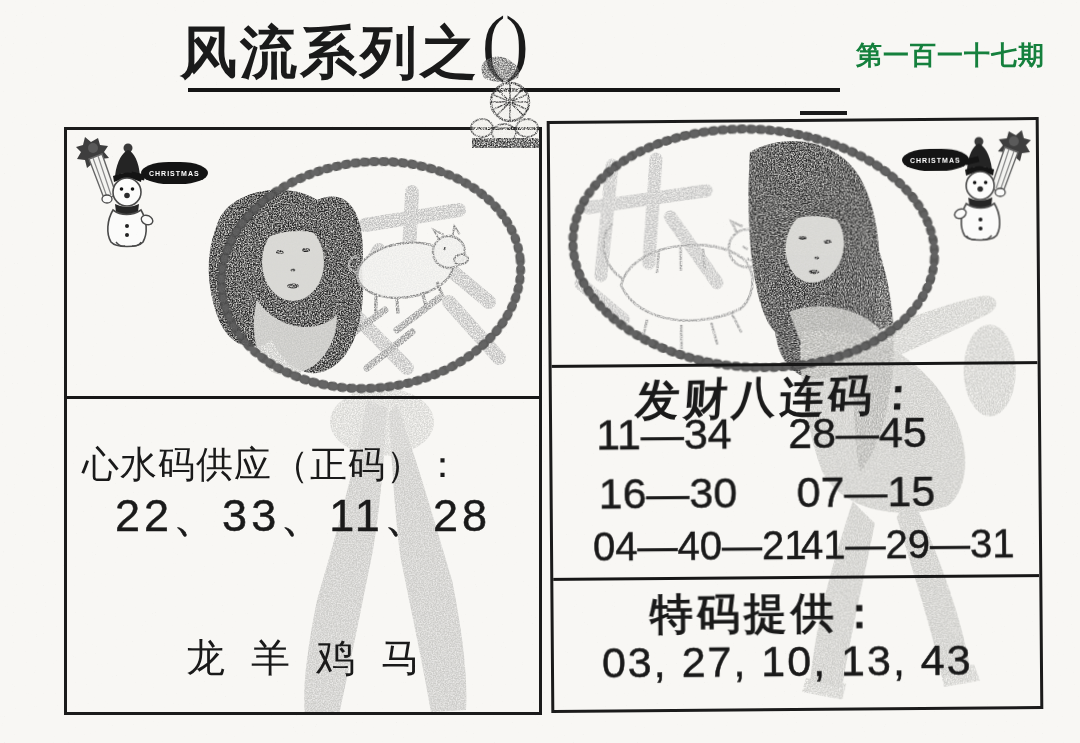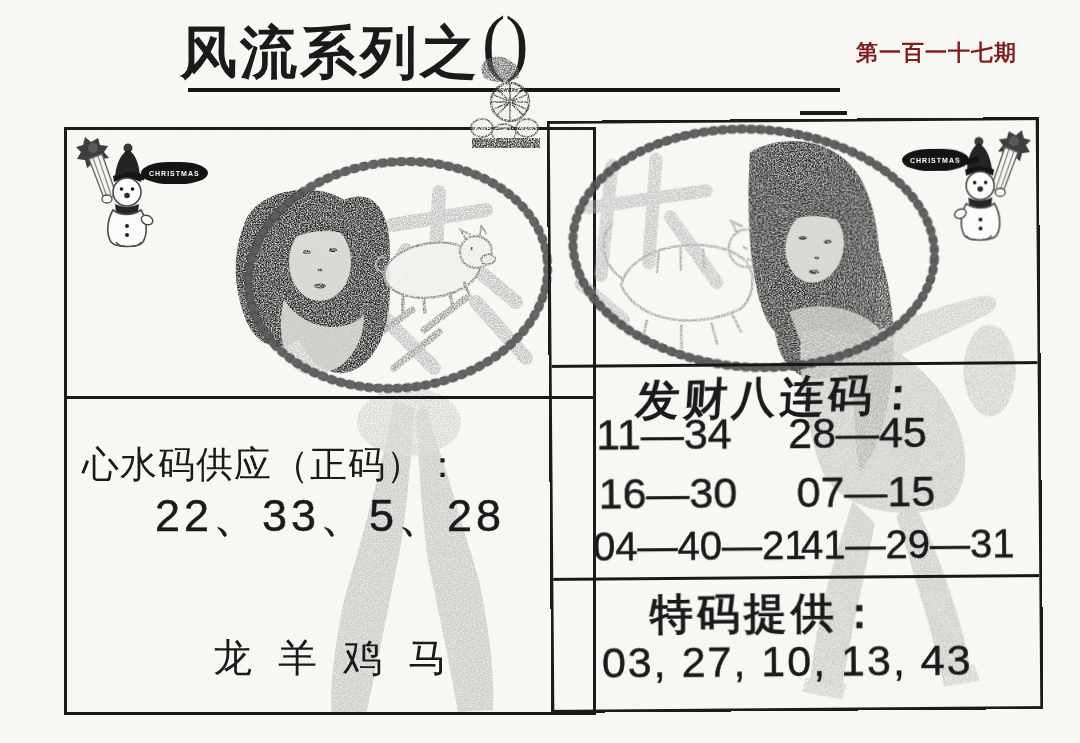--- a/index.html
+++ b/index.html
@@ -14,26 +14,26 @@
   .num{font-family:"Liberation Sans","DejaVu Sans",sans-serif;-webkit-text-stroke:.5px #1c1c1c;white-space:nowrap}
   .panel{position:absolute;border:3px solid #1b1b1b;overflow:hidden;background:transparent}
   .divider{position:absolute;left:0;width:100%;height:3px;background:#171717}
   .bgart{position:absolute;left:0;top:0;width:100%;height:100%;pointer-events:none}
 
   
   .title-series{left:180px;top:24px;font-size:57px;font-weight:bold;letter-spacing:3px;line-height:1}
   .title-group{left:482px;top:8px;display:flex;align-items:center;line-height:1}
   .paren{font-size:70px;font-weight:400;transform:scaleY(1.05)}
   .title-main{font-size:57px;font-weight:bold;letter-spacing:2px;padding:0 2px;margin-top:8px}
-  .issue{left:856px;top:38px;font-size:22px;letter-spacing:1px;font-weight:bold;color:#7f1d1d}
+  .issue{left:856px;top:38px;font-size:26px;letter-spacing:1px;font-weight:bold;color:#15803d}
   .title-underline{left:188px;top:88px;width:652px;height:4px;background:#151515}
   .issue-underline{left:800px;top:111px;width:47px;height:4px;background:#1a1a1a}
 
   
-  #left-panel{left:64px;top:127px;width:532px;height:588px}
+  #left-panel{left:64px;top:127px;width:478px;height:588px}
   #right-panel{left:549px;top:119px;width:492px;height:592px;transform:rotate(-.45deg)}
 
   
   .snowman{position:absolute;width:88px;height:114px}
   .snowman.mirror{transform:scaleX(-1)}
   .bubble{
     position:absolute;height:22px;padding:0 8px;background:#141414;border-radius:50% / 60%;
     color:#fff;font-family:"Liberation Sans",sans-serif;font-size:7px;font-weight:bold;
     letter-spacing:1px;display:flex;align-items:center;justify-content:center;white-space:nowrap
   }
@@ -182,21 +182,21 @@
   <svg class="snowman" style="left:4px;top:5px">
       <use href="#snowman-sym"></use>
     </svg>
   <div class="bubble tail-left" style="left:74px;top:32px">
     <span>CHRISTMAS</span>
   </div>
 
   <div class="divider" style="top:266px"></div>
 
   <div class="abs heart-label cn">心水码供应（正码）：</div>
-  <div class="abs heart-codes num">22、33、5、28</div>
+  <div class="abs heart-codes num">22、33、11、28</div>
   <div class="abs zodiac-row cn">
     <span>龙</span>
     <span>羊</span>
     <span>鸡</span>
     <span>马</span>
   </div>
 </div>
 
 <div id="right-panel" class="panel">
 

